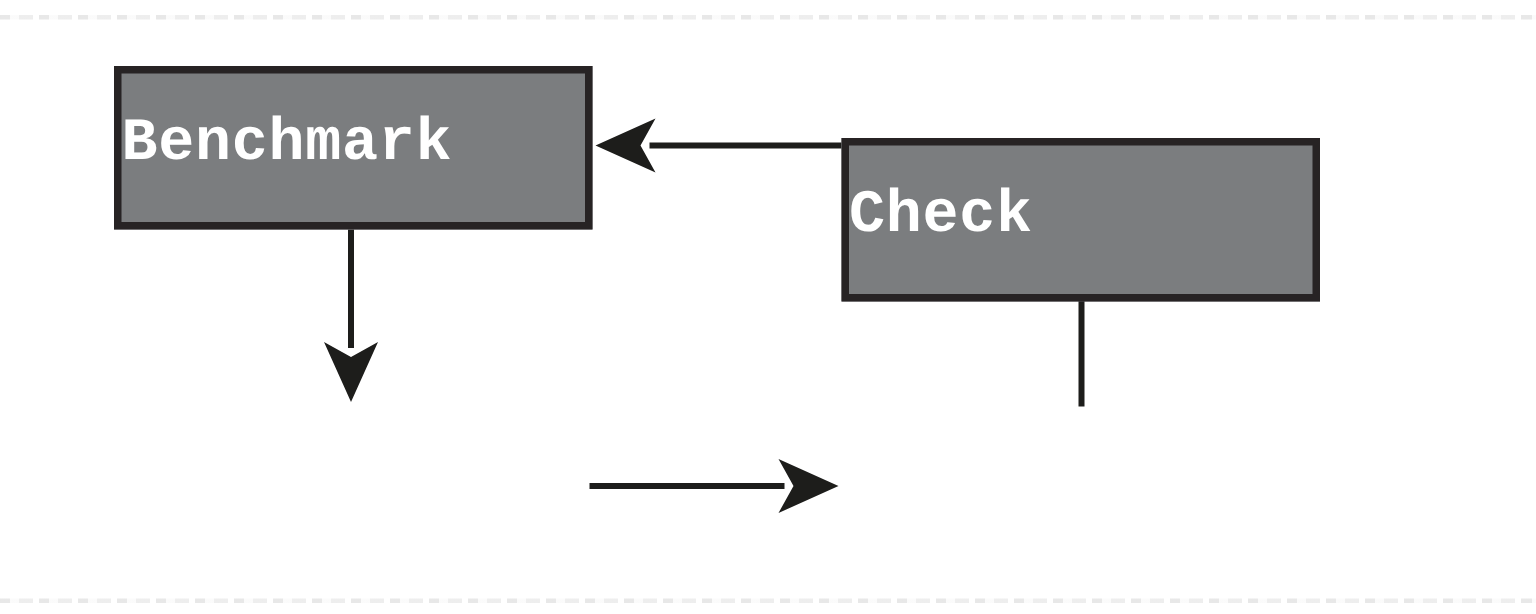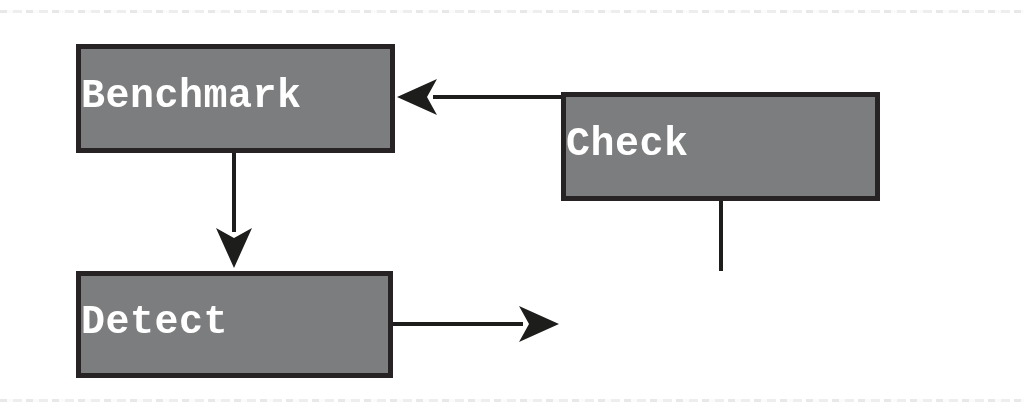--- a/index.html
+++ b/index.html
@@ -97,18 +97,15 @@
   </svg>
 
   <div class="node node-benchmark">
     <span>Benchmark</span>
   </div>
 
   <div class="node node-check">
     <span>Check</span>
   </div>
 
-  <div class="node node-detect">
-    <span>Detect</span>
-  </div>
 
 
 </div>
 
 </body></html>

